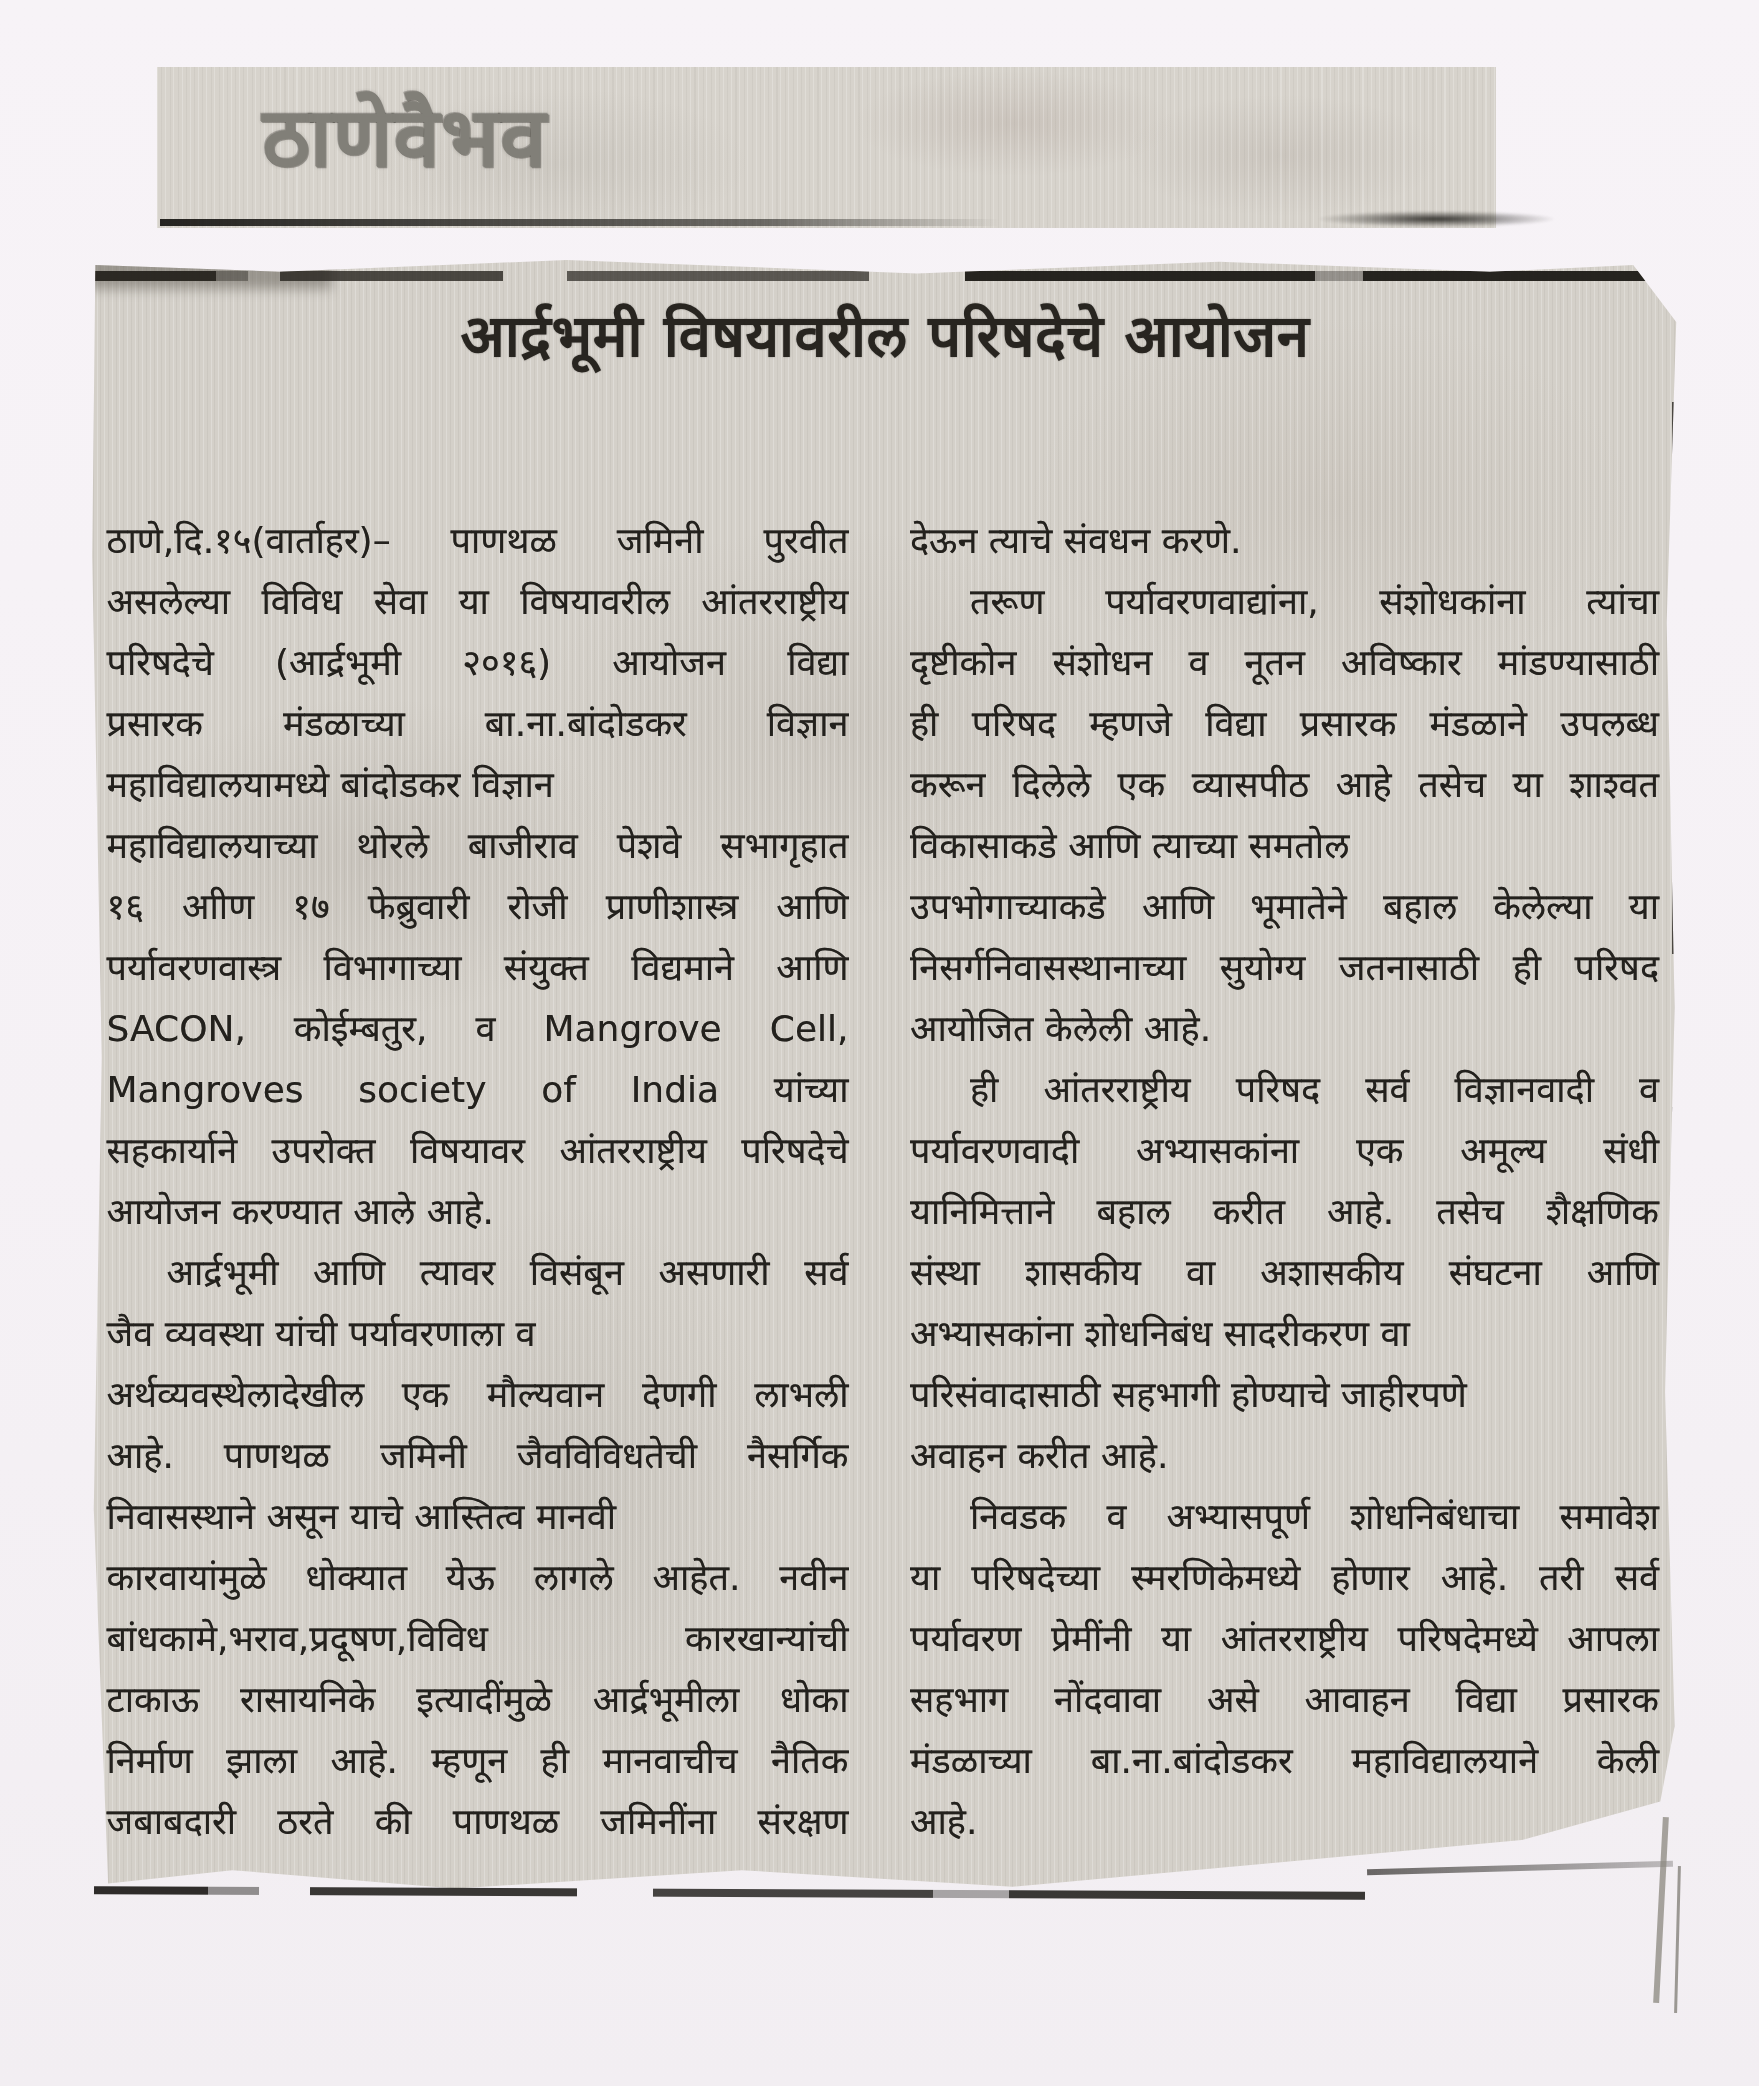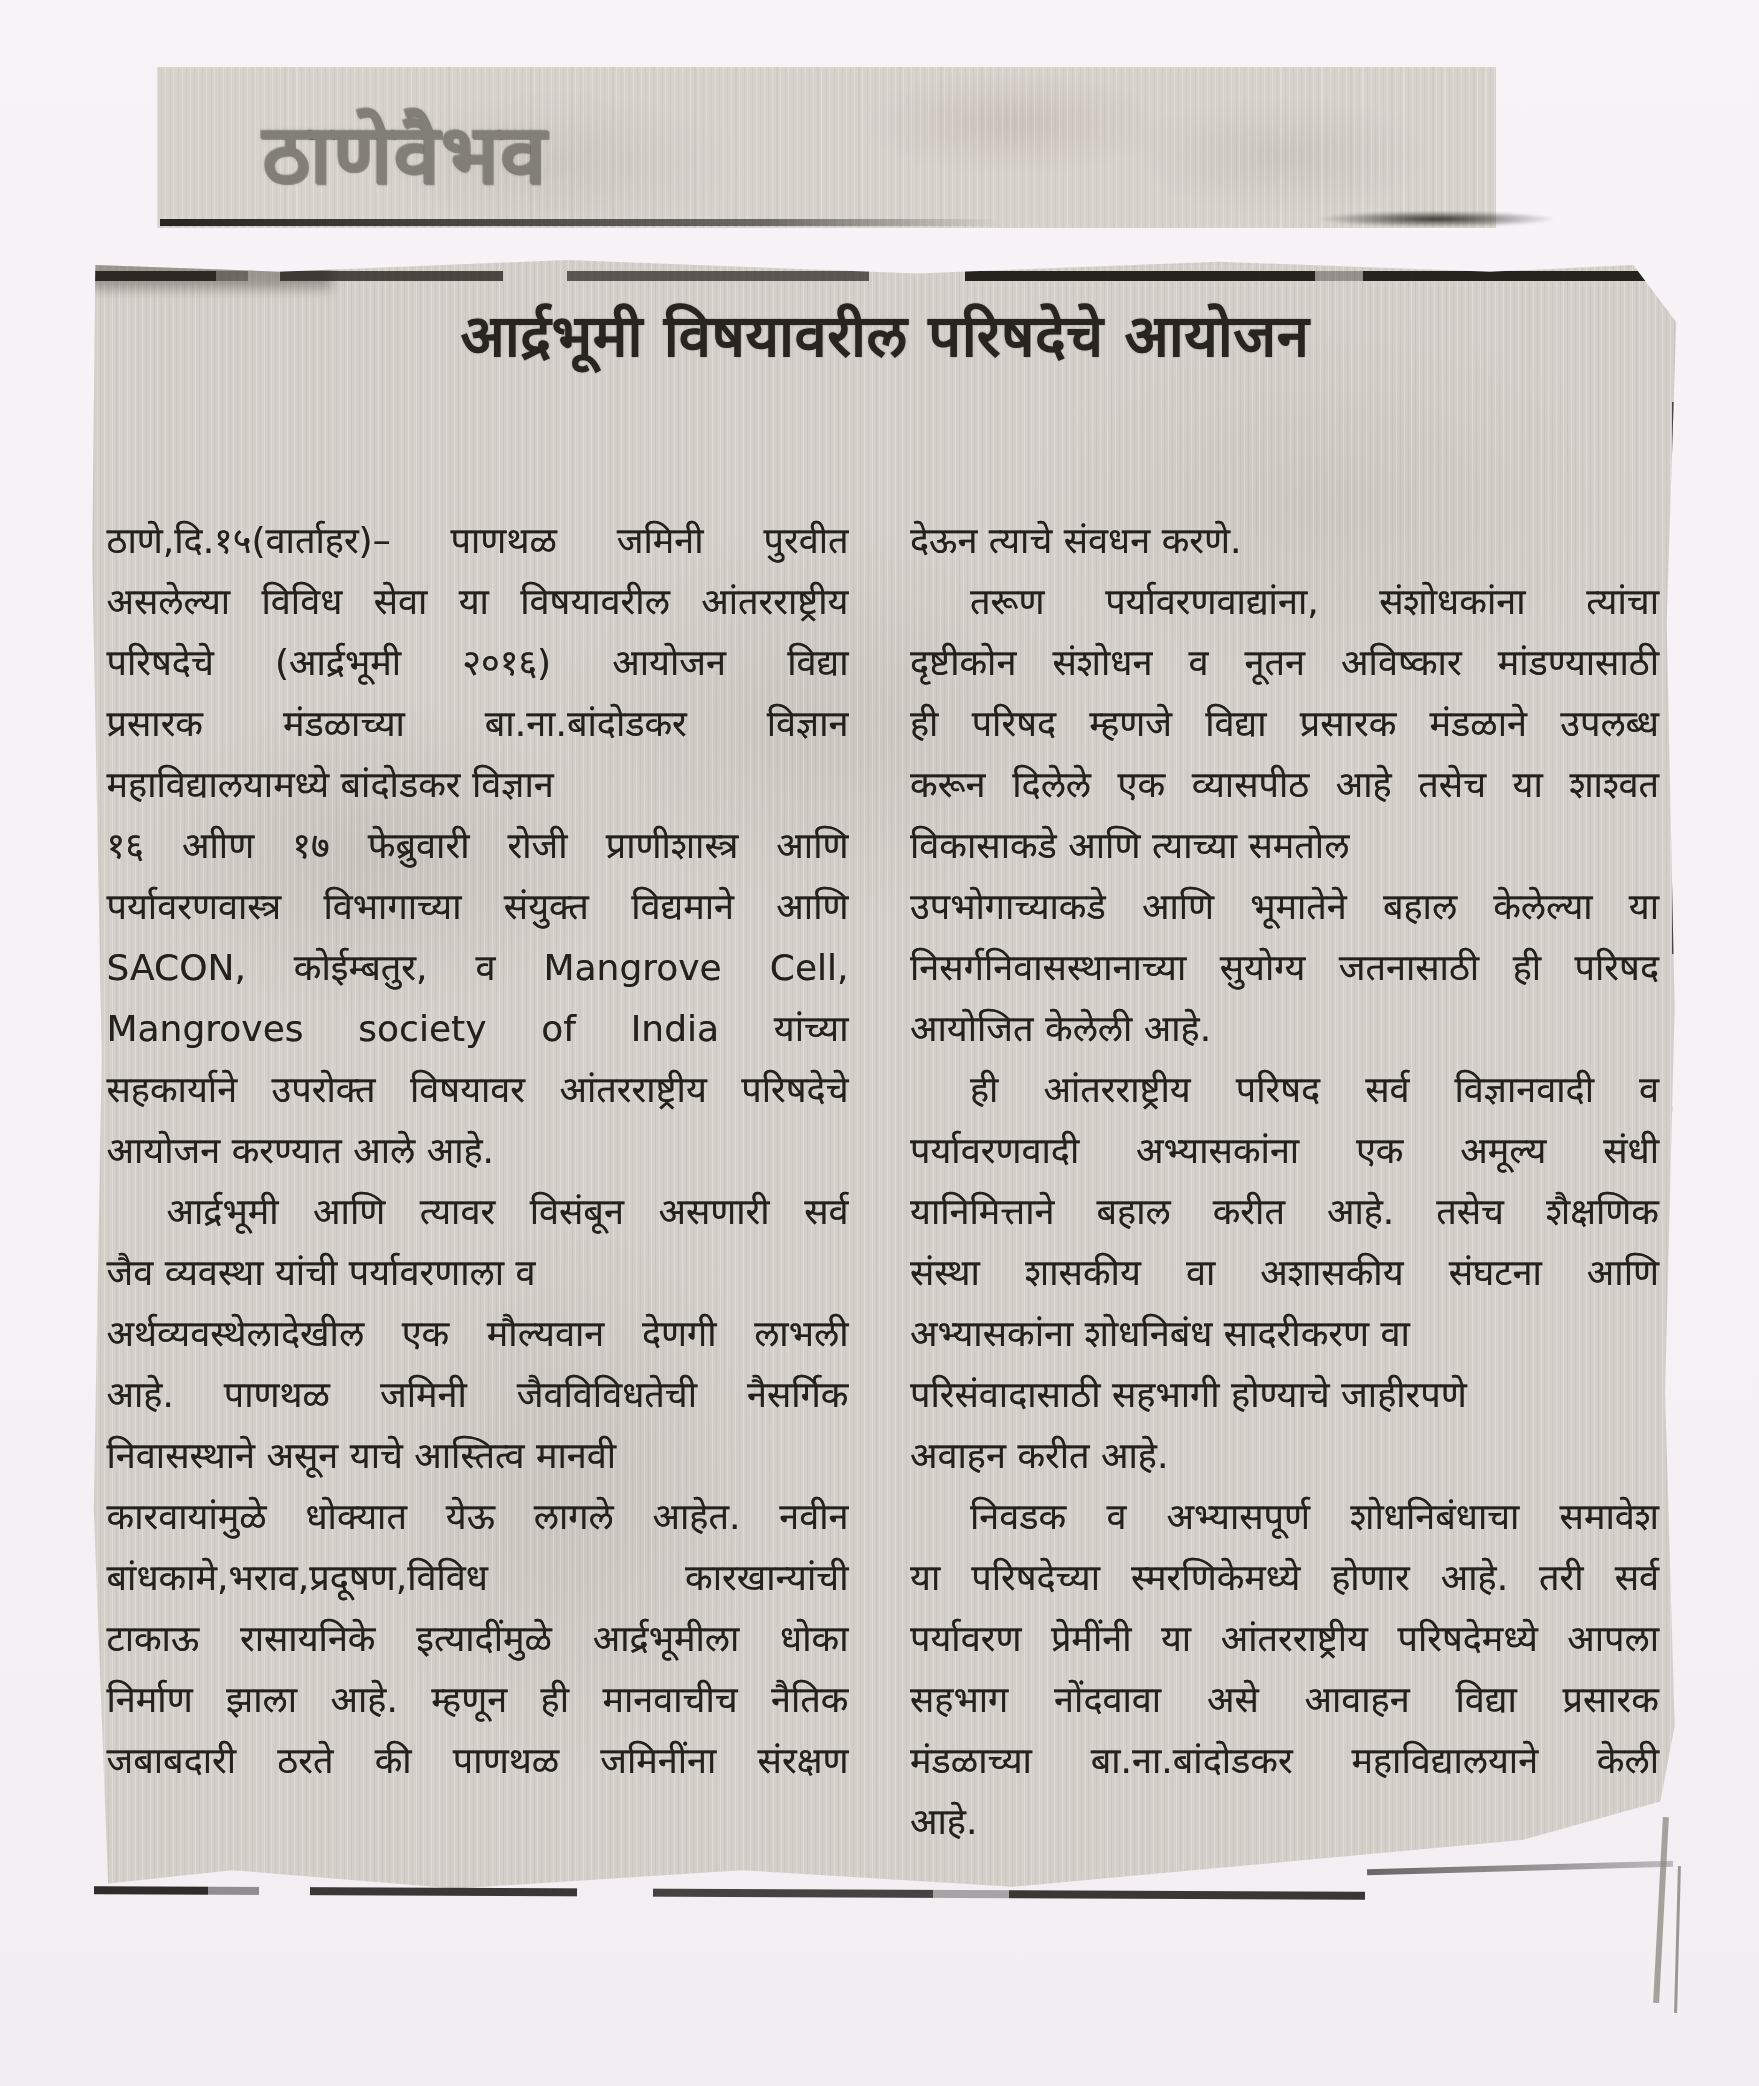--- a/index.html
+++ b/index.html
@@ -16,21 +16,21 @@
     position:absolute; left:157px; top:67px; width:1339px; height:161px;
     background-color:#d7d3cc;
     background-image:
       repeating-linear-gradient(90deg, rgba(255,255,255,.22) 0 1.1px, transparent 1.1px 4.4px, rgba(90,85,75,.06) 4.4px 5.5px, transparent 5.5px 8.2px),
       radial-gradient(ellipse 229px 76px at 64% 35%, rgba(125,100,90,.14), transparent 70%),
       radial-gradient(ellipse 229px 87px at 84% 55%, rgba(115,100,90,.12), transparent 70%),
       radial-gradient(ellipse 273px 109px at 30% 60%, rgba(105,100,90,.10), transparent 70%);
     clip-path: polygon(0% 14%, 2% 5%, 14% 8%, 30% 3%, 46% 7%, 57% 1%, 63% 6%, 71% 0%, 79% 5%, 87% 2%, 93% 9%, 97.5% 4%, 100% 26%, 99.4% 62%, 97% 83%, 93.5% 99%, 78% 95%, 62% 100%, 43% 95.5%, 24% 99.5%, 9% 95%, 1% 99%, 0.4% 70%;);
   }
   .logo {
-    position:absolute; left:57px; top:30px; width:382px; height:115px;
+    position:absolute; left:57px; top:13px; width:382px; height:115px;
     font-size:82px; font-weight:bold; color:#817f78;
     letter-spacing:1.6px; line-height:115px; text-align:center;
     text-shadow: 1.1px 1.1px 0 rgba(45,43,38,.35), -1.1px -1.1px 0 rgba(45,43,38,.28), 0 0 3.3px rgba(60,58,52,.3);
   }
   .dateline {
     position:absolute; left:565px; top:38px; width:775px; height:82px;
     font-size:50px; font-weight:bold; color:#201e1b; line-height:82px;
     text-align:center; text-shadow:0 0 1.1px rgba(25,23,20,.4);
   }
   .mh-shadow-left {
@@ -138,20 +138,21 @@
     <div class="edge-dashes"></div>
 
     <h1 class="headline">आर्द्रभूमी विषयावरील परिषदेचे आयोजन</h1>
 
     <div class="col col-left">
       <div class="ln">ठाणे,दि.१५(वार्ताहर)– पाणथळ जमिनी पुरवीत</div>
       <div class="ln">असलेल्या विविध सेवा या विषयावरील आंतरराष्ट्रीय</div>
       <div class="ln">परिषदेचे (आर्द्रभूमी २०१६) आयोजन विद्या</div>
       <div class="ln">प्रसारक मंडळाच्या बा.ना.बांदोडकर विज्ञान</div>
       <div class="ln short">महाविद्यालयामध्ये बांदोडकर विज्ञान</div>
+      <div class="ln">महाविद्यालयाच्या थोरले बाजीराव पेशवे सभागृहात</div>
       <div class="ln">१६ आीण १७ फेब्रुवारी रोजी प्राणीशास्त्र आणि</div>
       <div class="ln">पर्यावरणवास्त्र विभागाच्या संयुक्त विद्यमाने आणि</div>
       <div class="ln">SACON, कोईम्बतुर, व Mangrove Cell,</div>
       <div class="ln">Mangroves society of India यांच्या</div>
       <div class="ln">सहकार्याने उपरोक्त विषयावर आंतरराष्ट्रीय परिषदेचे</div>
       <div class="ln pend">आयोजन करण्यात आले आहे.</div>
       <div class="ln indent">आर्द्रभूमी आणि त्यावर विसंबून असणारी सर्व</div>
       <div class="ln short">जैव व्यवस्था यांची पर्यावरणाला व</div>
       <div class="ln">अर्थव्यवस्थेलादेखील एक मौल्यवान देणगी लाभली</div>
       <div class="ln">आहे. पाणथळ जमिनी जैवविविधतेची नैसर्गिक</div>

